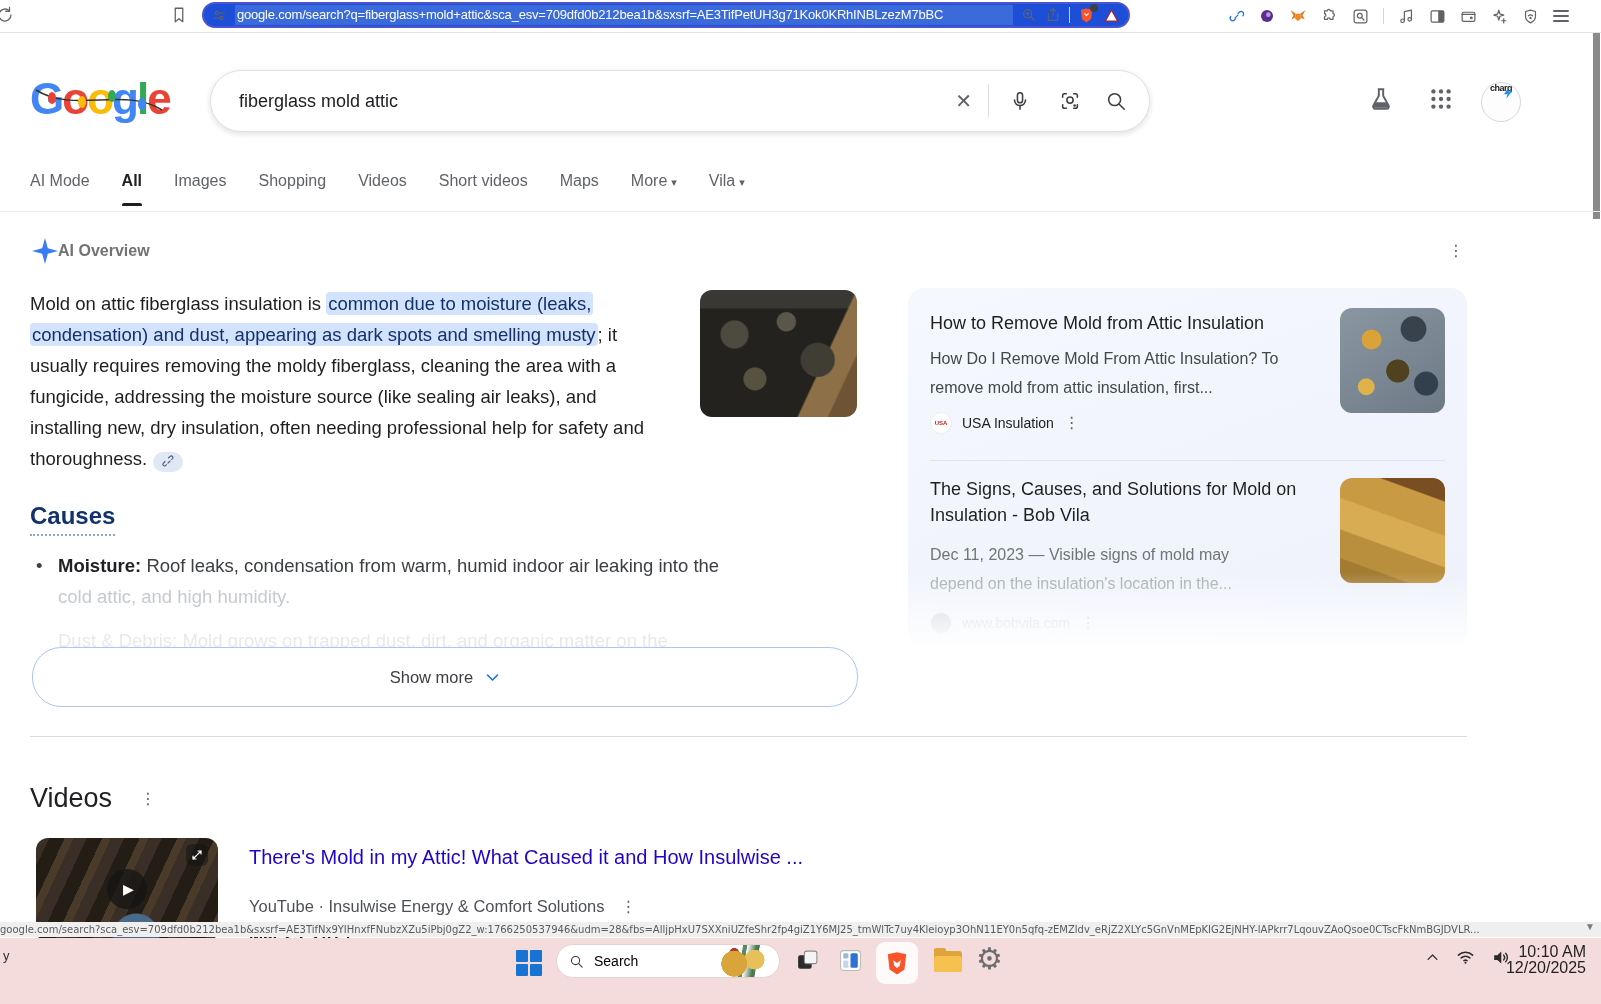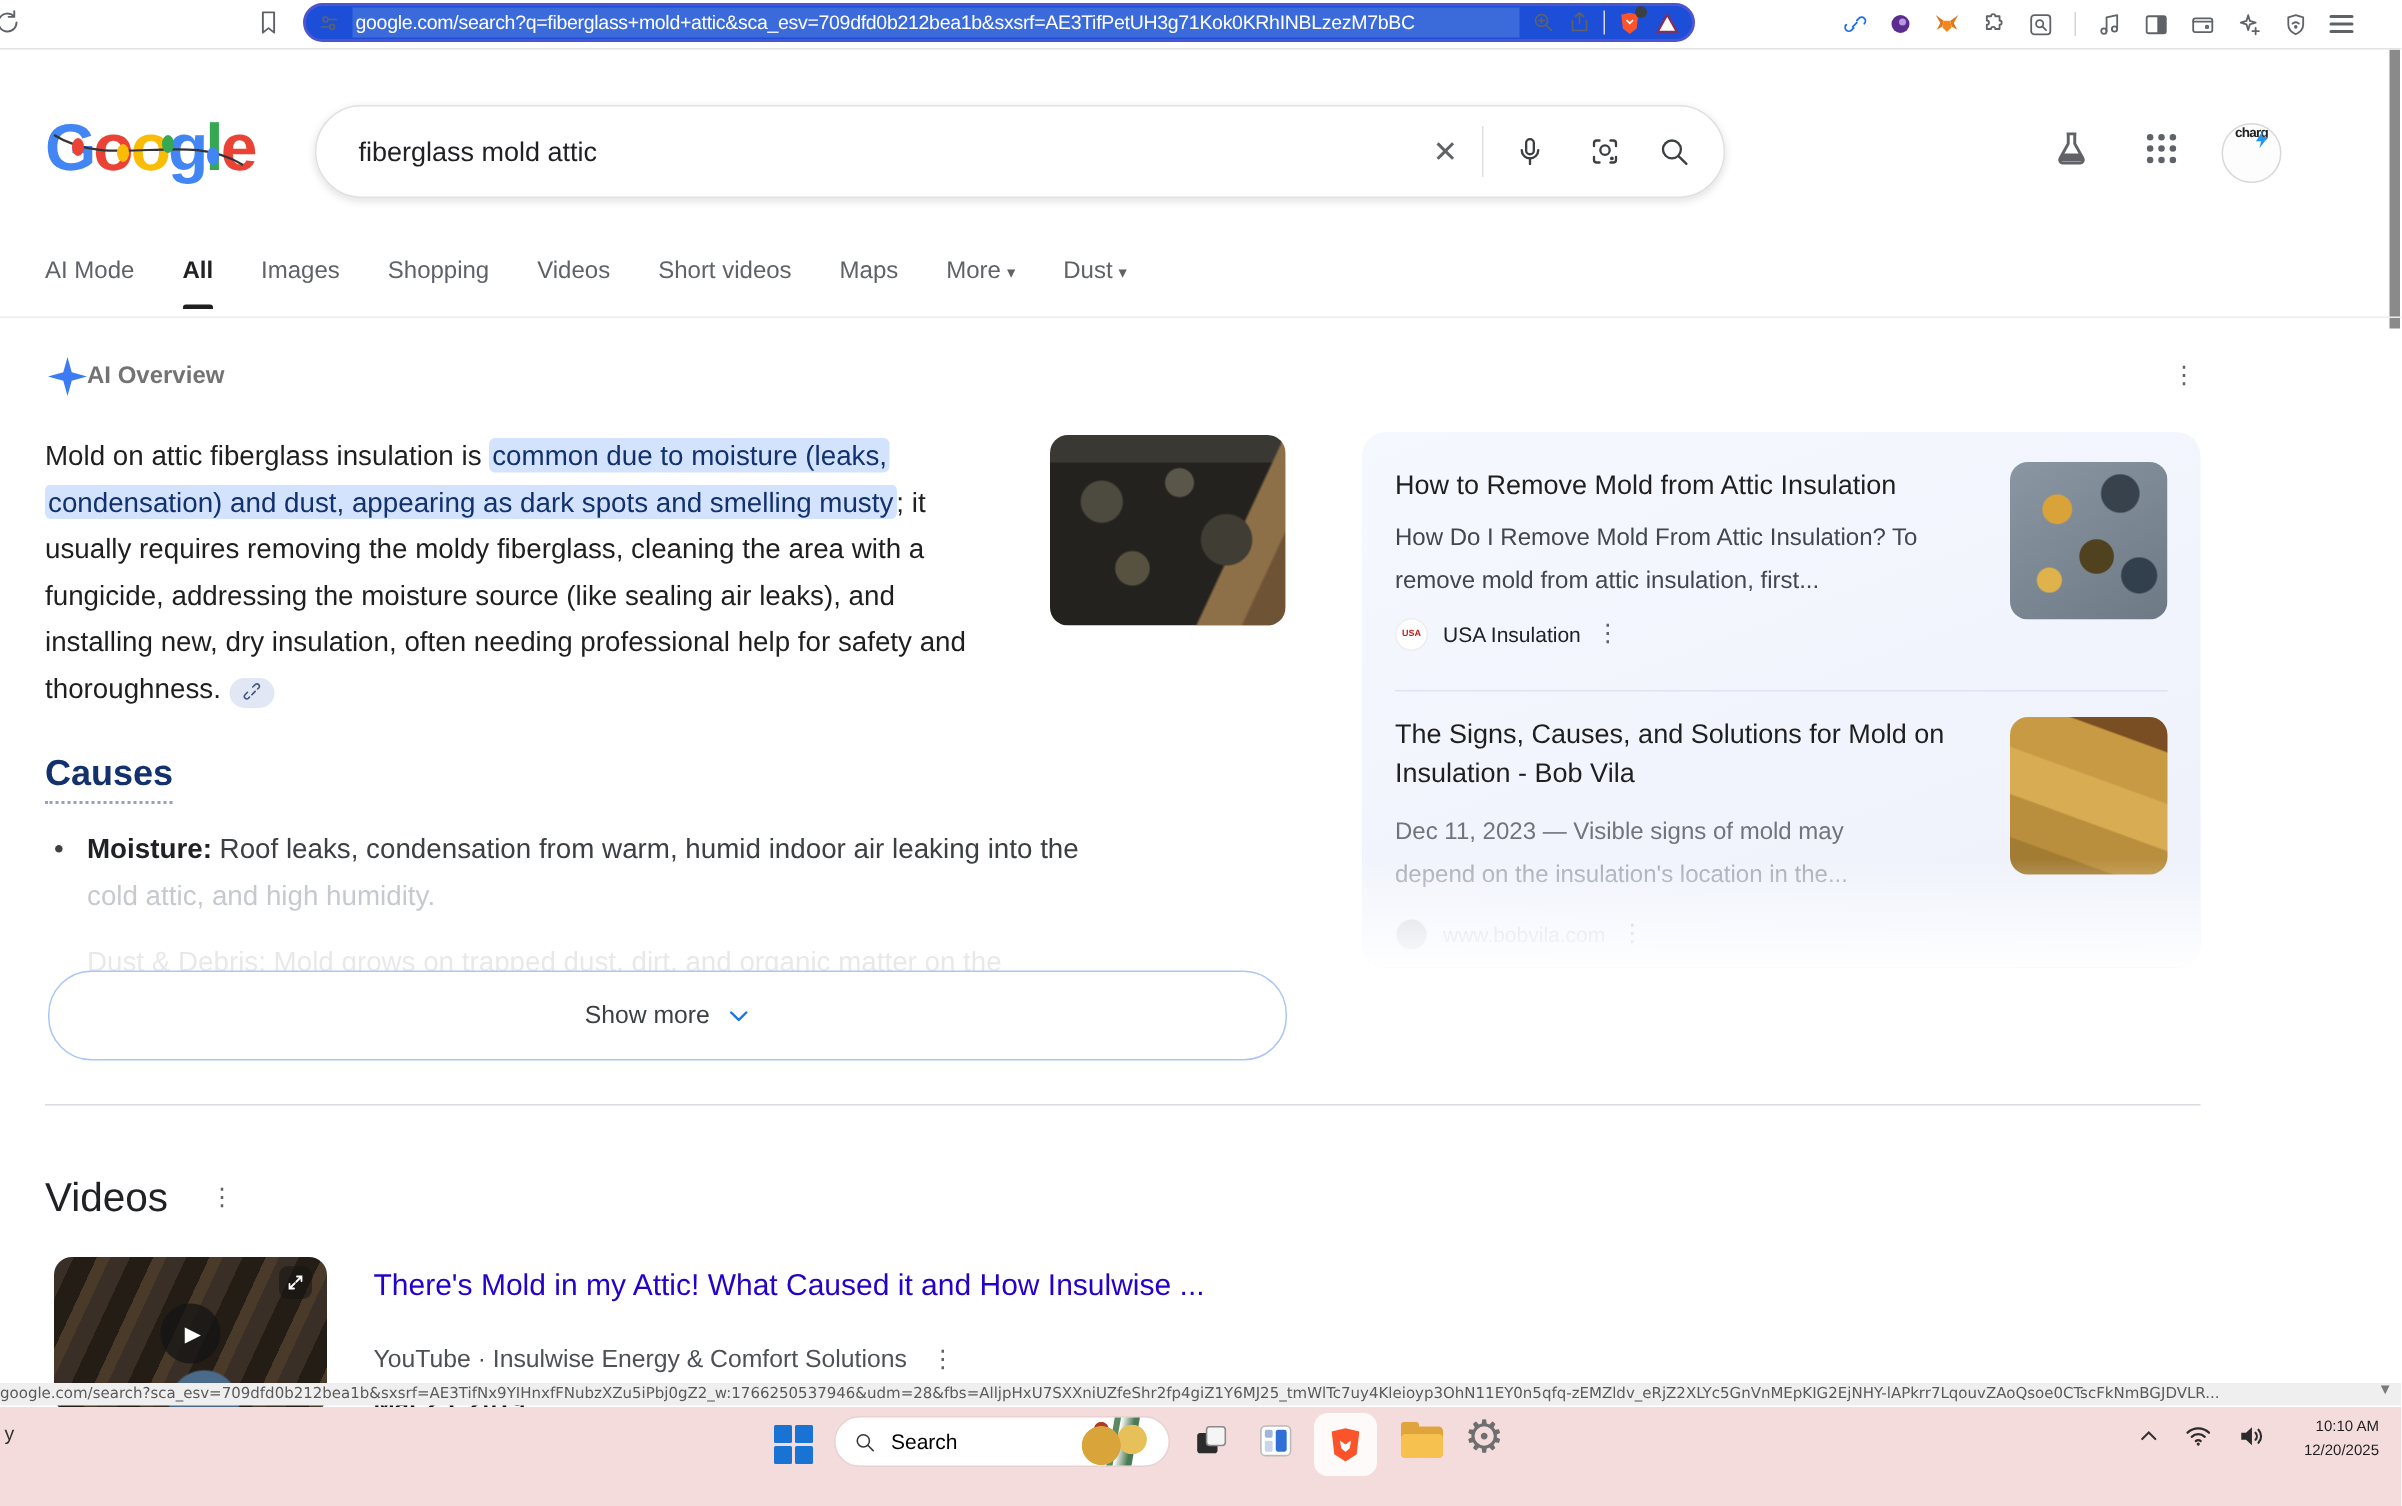--- a/index.html
+++ b/index.html
@@ -134,21 +134,21 @@
         linear-gradient(100deg,transparent 40%,#5a8a60 41% 46%,transparent 47%,#4a7a52 60% 64%,transparent 65%);}
   .tbicon{position:absolute;top:948px;z-index:56;}
   .brave-pill{position:absolute;left:876px;top:942px;width:42px;height:42px;border-radius:9px;background:rgba(255,255,255,0.85);z-index:56;
               display:flex;align-items:center;justify-content:center;}
   .folder{position:absolute;left:934px;top:951px;width:28px;height:21px;z-index:56;}
   .folder .back{position:absolute;left:0;top:0;width:28px;height:21px;border-radius:3px;background:#dfa43c;}
   .folder .tabf{position:absolute;left:0;top:-3px;width:12px;height:6px;border-radius:2px;background:#dfa43c;}
   .folder .front{position:absolute;left:0;top:5px;width:28px;height:16px;border-radius:3px;background:#f6c14f;}
   .gear{position:absolute;left:976px;top:944px;font-size:30px;color:#6e6e6e;z-index:56;line-height:1;}
   .tray{position:absolute;left:1425px;top:948px;display:flex;align-items:center;gap:16px;z-index:56;}
-  .clock{position:absolute;left:1496px;top:944px;width:90px;text-align:right;font-size:10px;color:#1f1f1f;line-height:16px;z-index:56;}
+  .clock{position:absolute;left:1496px;top:944px;width:90px;text-align:right;font-size:16px;color:#1f1f1f;line-height:16px;z-index:56;}
 </style>
 </head>
 <body>
 
 <div class="screen">
 
   <div class="chrome">
     <span class="reload">
       <svg class="ic" viewBox="0 0 24 24">
           <path d="M20 12a8 8 0 1 1-2.5-5.8"></path>
@@ -351,21 +351,21 @@
 
   <div class="tabs">
     <span class="tab"><span>AI Mode</span></span>
     <span class="tab active"><span>All</span></span>
     <span class="tab"><span>Images</span></span>
     <span class="tab"><span>Shopping</span></span>
     <span class="tab"><span>Videos</span></span>
     <span class="tab"><span>Short videos</span></span>
     <span class="tab"><span>Maps</span></span>
     <span class="tab"><span>More</span><span class="caret">▾</span></span>
-    <span class="tab"><span>Dust</span><span class="caret">▾</span></span>
+    <span class="tab"><span>Vila</span><span class="caret">▾</span></span>
   </div>
   <div class="tabs-border"></div>
 
   <div class="aio-head">
     <svg width="26" height="26" viewBox="0 0 24 24">
         <path d="M12 0l2.6 9.4L24 12l-9.4 2.6L12 24l-2.6-9.4L0 12l9.4-2.6z" fill="#3b7cf5"></path>
       </svg>
     <span>AI Overview</span>
   </div>
   <span class="kebab aio-kebab">⋮</span>

